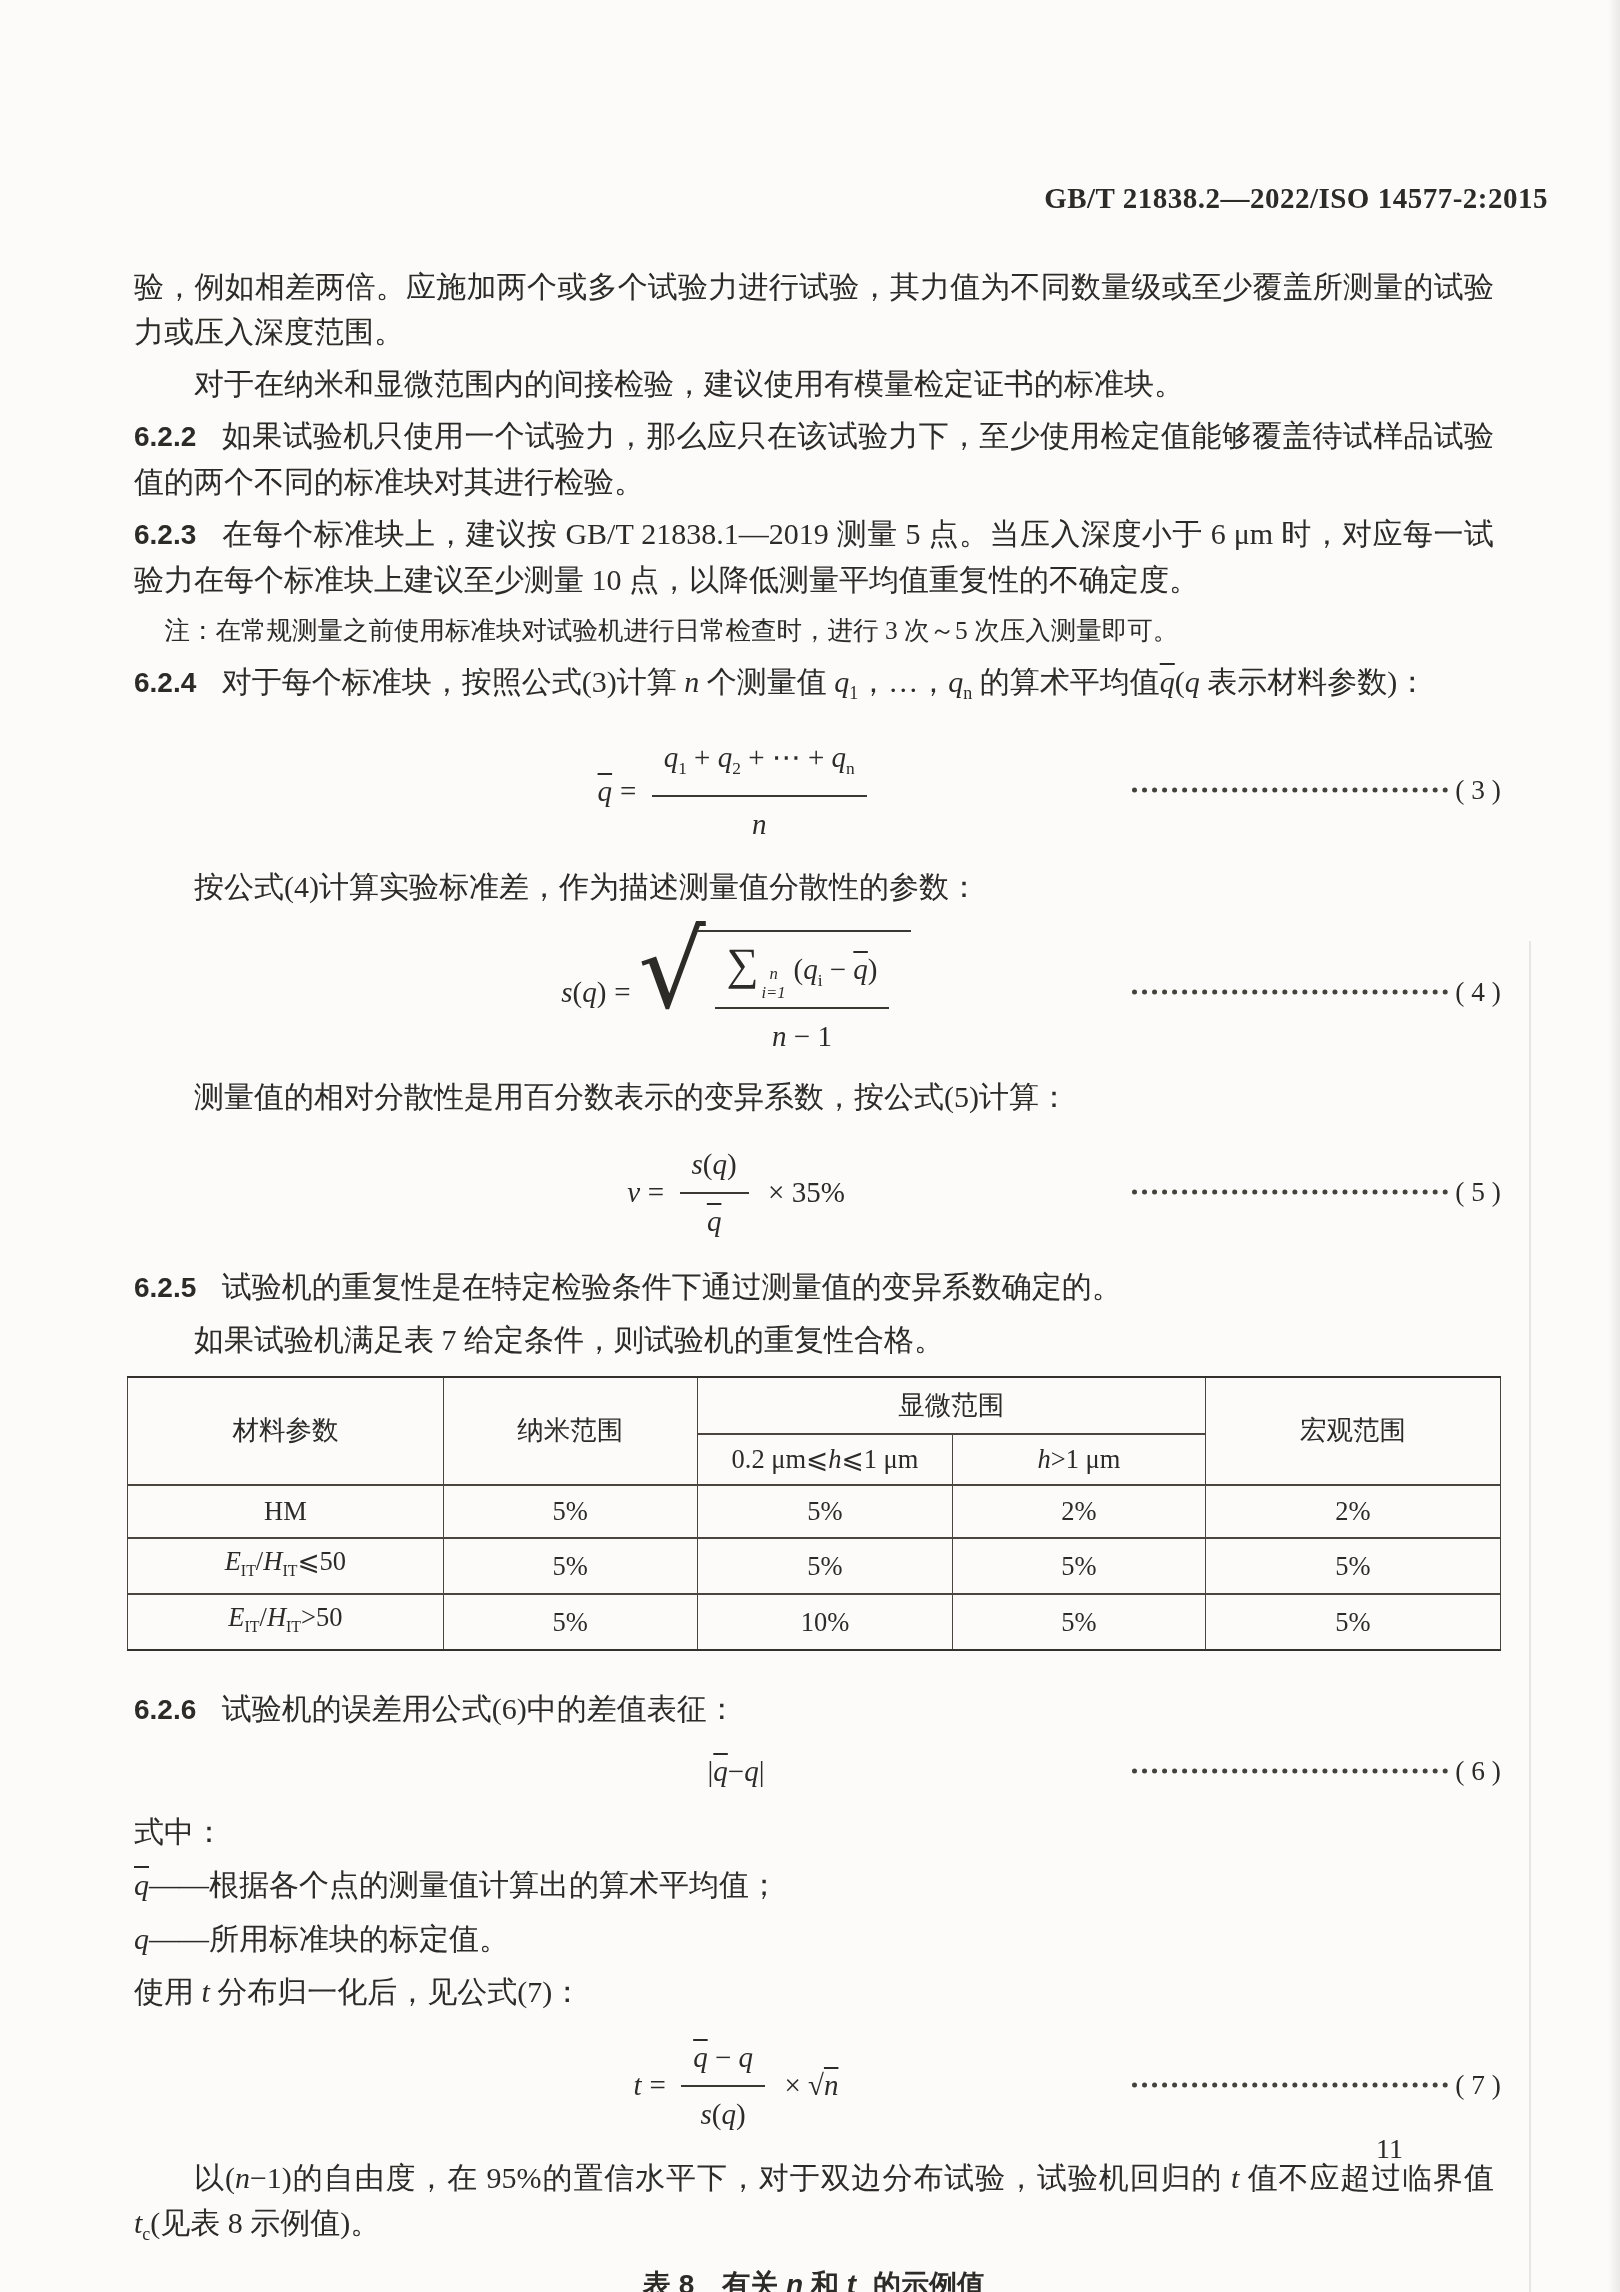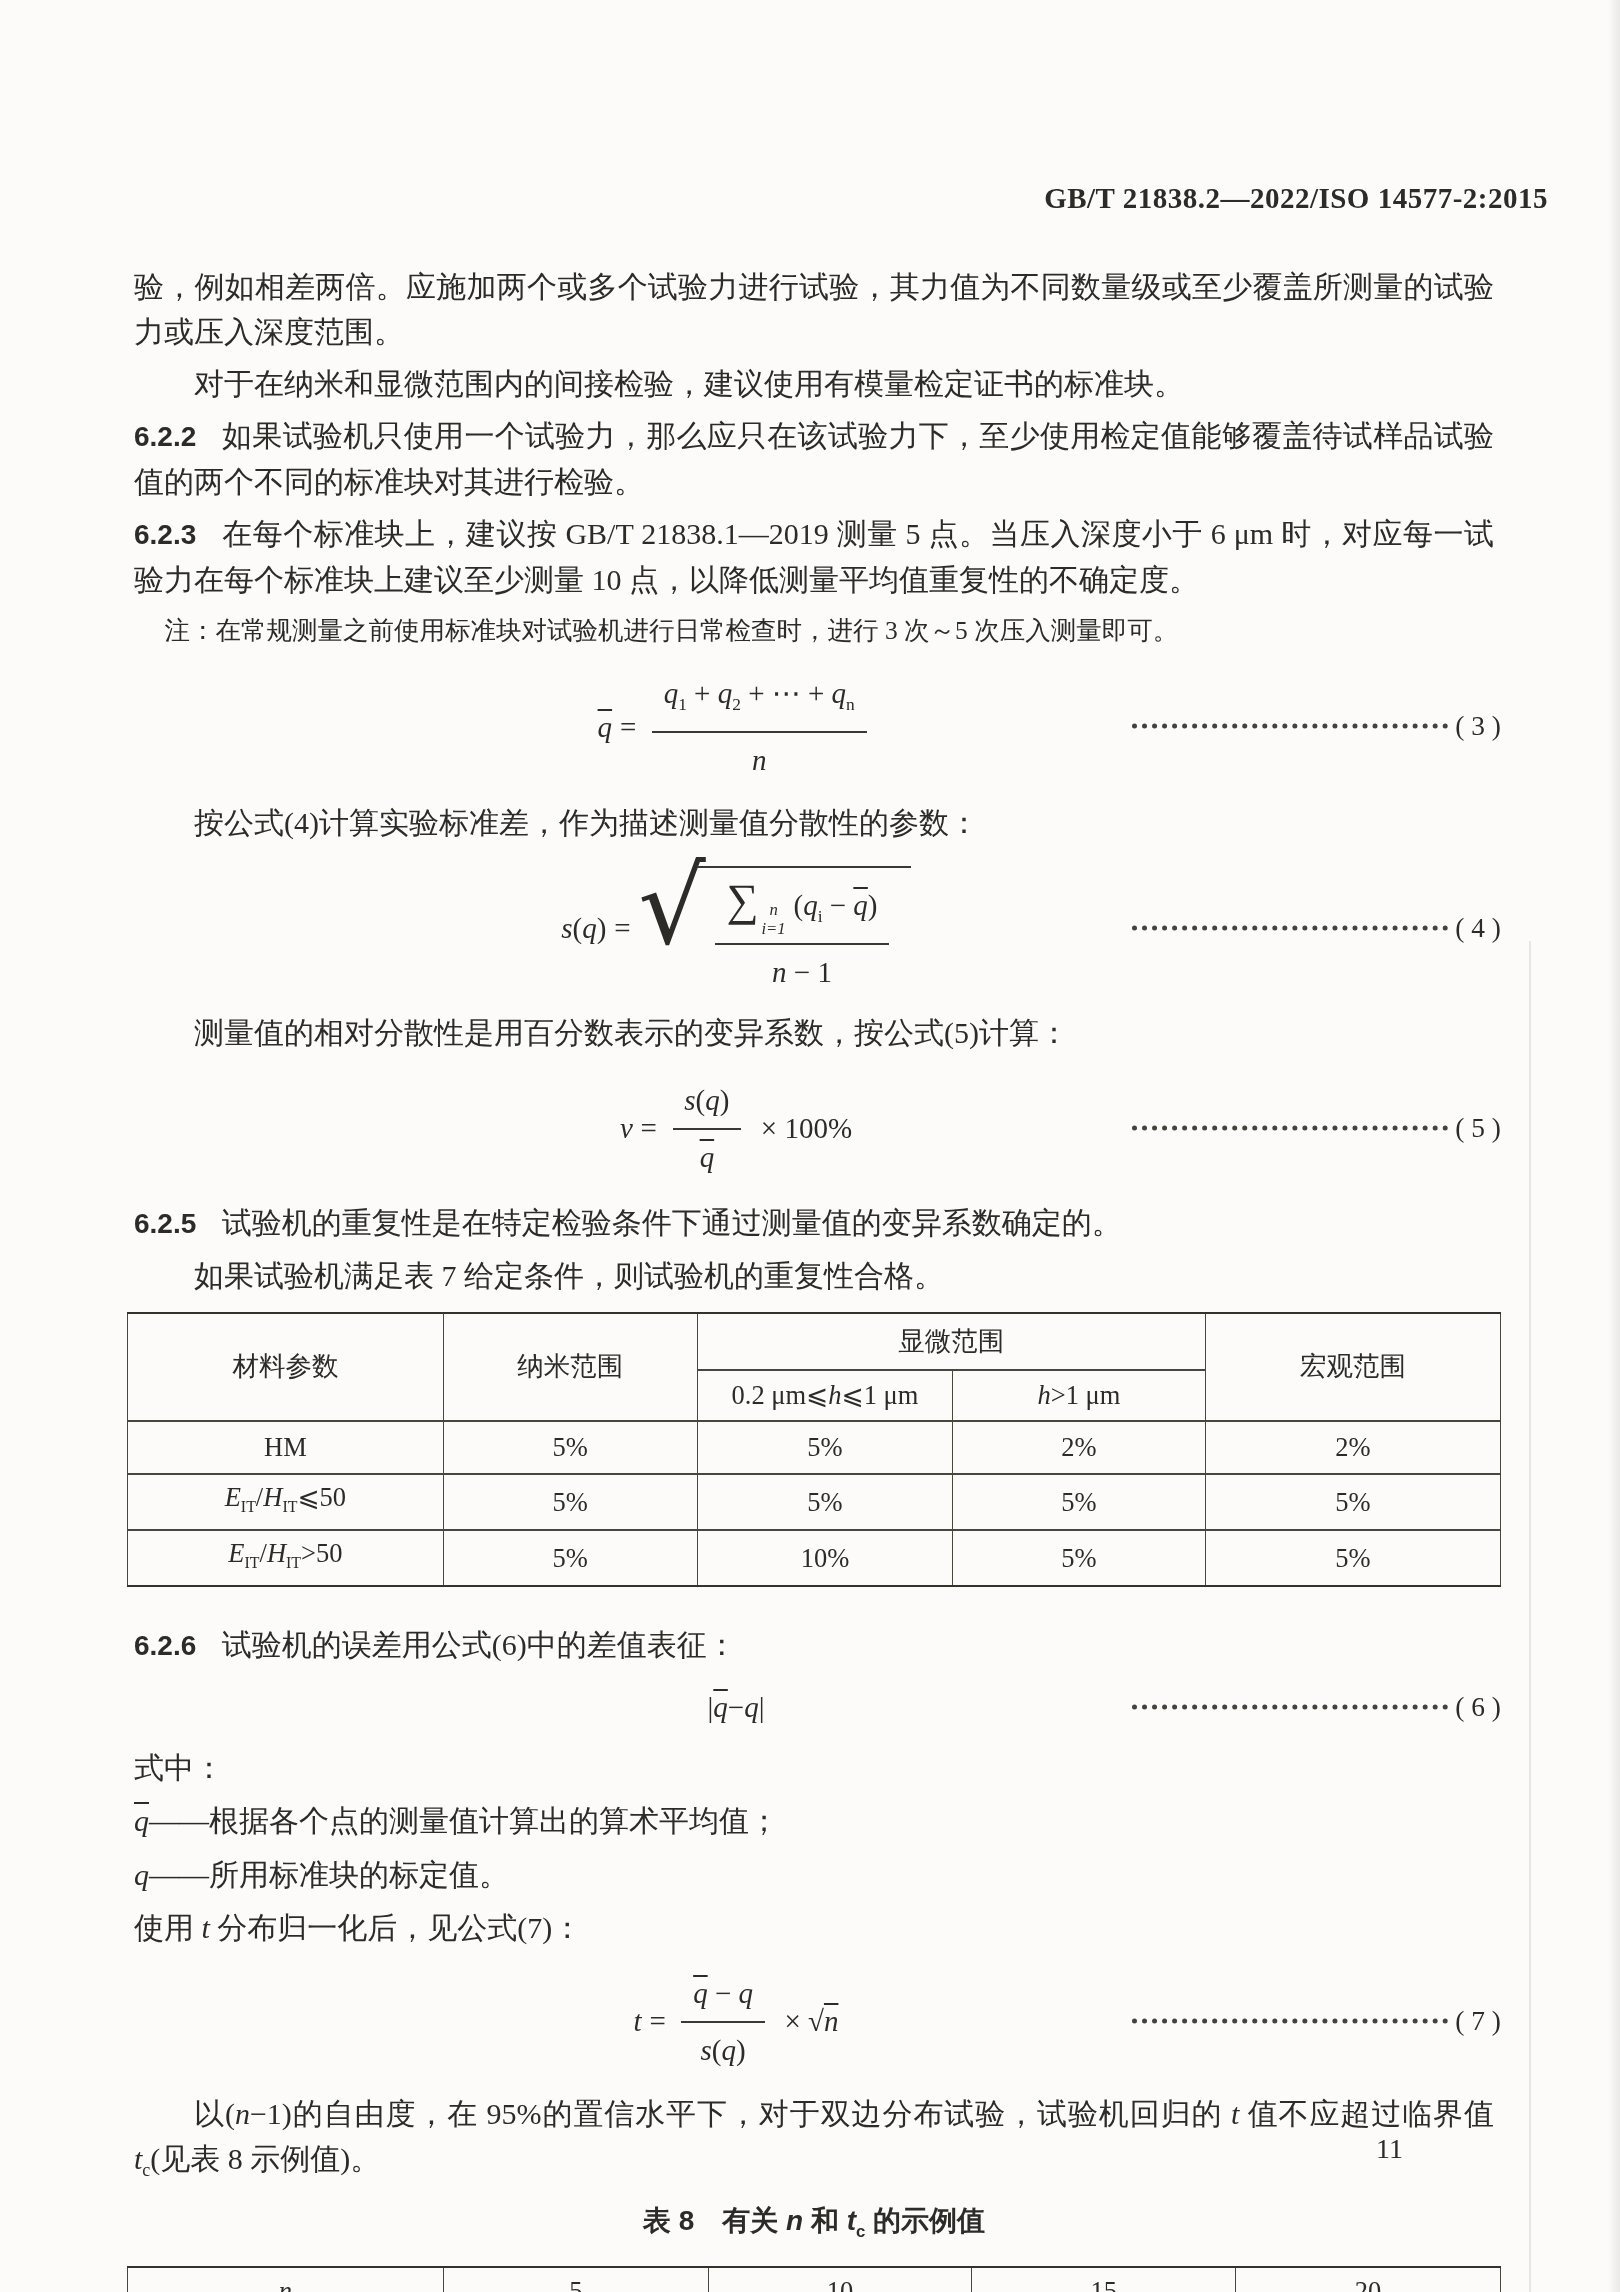--- a/index.html
+++ b/index.html
@@ -91,20 +91,21 @@
 
     <p>验，例如相差两倍。应施加两个或多个试验力进行试验，其力值为不同数量级或至少覆盖所测量的试验力或压入深度范围。</p>
     <p class="indent">对于在纳米和显微范围内的间接检验，建议使用有模量检定证书的标准块。</p>
 
     <p class="clause"><span class="cnum">6.2.2</span><span>如果试验机只使用一个试验力，那么应只在该试验力下，至少使用检定值能够覆盖待试样品试验值的两个不同的标准块对其进行检验。</span></p>
 
     <p class="clause"><span class="cnum">6.2.3</span><span>在每个标准块上，建议按 GB/T 21838.1—2019 测量 5 点。当压入深度小于 6 μm 时，对应每一试验力在每个标准块上建议至少测量 10 点，以降低测量平均值重复性的不确定度。</span></p>
 
     <p class="note">注：在常规测量之前使用标准块对试验机进行日常检查时，进行 3 次～5 次压入测量即可。</p>
 
+    <p class="clause"><span class="cnum">6.2.4</span><span>对于每个标准块，按照公式(3)计算 <i>n</i> 个测量值 <i>q</i><sub>1</sub>，…，<i>q</i><sub>n</sub> 的算术平均值<u><i>q</i></u>(<i>q</i> 表示材料参数)：</span></p>
 
     <div class="eq-row eq3">
       <span class="formula">
         <span><u><i>q</i></u></span>
         <span class="eqsign">=</span>
         <span class="frac">
           <span class="fnum"><i>q</i><sub>1</sub> + <i>q</i><sub>2</sub> + ⋯ + <i>q</i><sub>n</sub></span>
           <span class="fden"><i>n</i></span>
         </span>
       </span>
@@ -144,21 +145,21 @@
     <p class="indent">测量值的相对分散性是用百分数表示的变异系数，按公式(5)计算：</p>
 
     <div class="eq-row eq5">
       <span class="formula">
         <span><i>v</i></span>
         <span class="eqsign">=</span>
         <span class="frac">
           <span class="fnum"><i>s</i>(<i>q</i>)</span>
           <span class="fden"><u><i>q</i></u></span>
         </span>
-        <span class="eq-tail">× 100%</span>
+        <span class="eq-tail">× 35%</span>
       </span>
       <span class="eq-leader">
         <span class="dots"></span>
         <span class="eq-num">( 5 )</span>
       </span>
     </div>
 
     <p class="clause"><span class="cnum">6.2.5</span><span>试验机的重复性是在特定检验条件下通过测量值的变异系数确定的。</span></p>
     <p class="indent">如果试验机满足表 7 给定条件，则试验机的重复性合格。</p>
 

